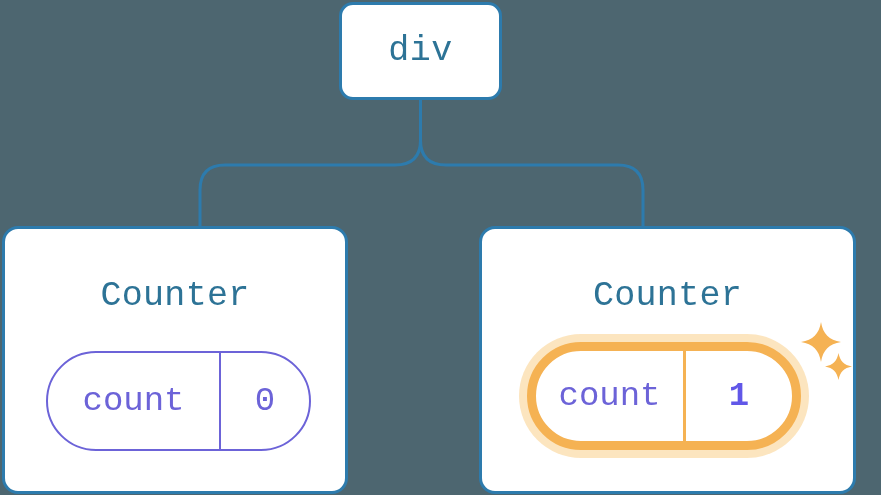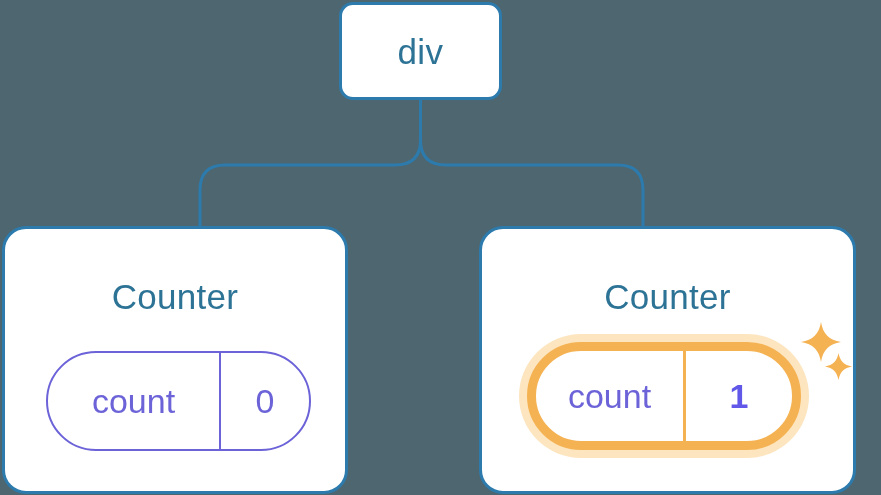--- a/index.html
+++ b/index.html
@@ -10,20 +10,21 @@
     width: 881px;
     height: 495px;
     background: #4d6670;
     font-family: "Liberation Sans", sans-serif;
     overflow: hidden;
   }
   #stage {
     position: relative;
     width: 881px;
     height: 495px;
+    font-family: Liberation Mono, monospace;
   }
 
   
   #connectors {
     position: absolute;
     left: 0;
     top: 0;
     width: 881px;
     height: 495px;
     pointer-events: none;
@@ -49,21 +50,21 @@
     color: #2d7396;
     letter-spacing: 0.5px;
     line-height: 1;
   }
 
   
   .card {
     position: absolute;
     background: #ffffff;
     border: 3px solid #2d7bad;
-    border-radius: 24px;
+    border-radius: 16px;
     box-sizing: border-box;
   }
   .card-left {
     left: 2px;
     top: 226px;
     width: 346px;
     height: 268px;
   }
   .card-right {
     left: 479px;

